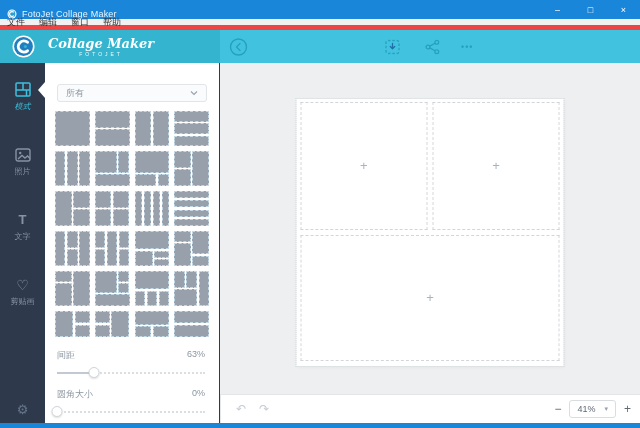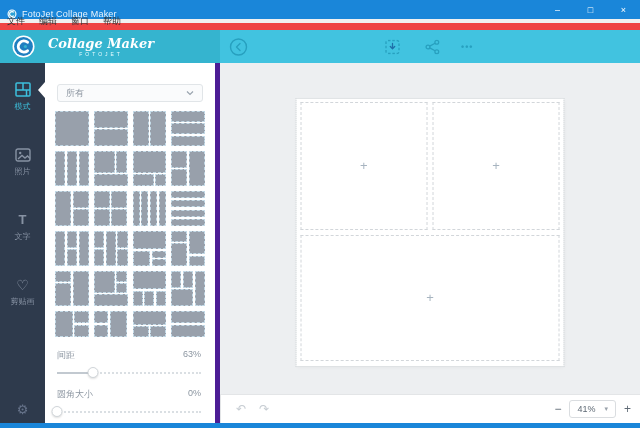--- a/index.html
+++ b/index.html
@@ -7,21 +7,21 @@
   body{font-family:"Liberation Sans",sans-serif;-webkit-font-smoothing:antialiased;}
   .app{width:640px;height:428px;position:relative;display:flex;flex-direction:column;}
 
   
   .titlebar{height:19px;background:#1a86d9;display:flex;align-items:flex-end;flex:none;}
   .t-icon{width:10px;height:10px;margin:0 5px 0 7px;flex:none;}
   .t-title{font-size:9px;color:#eaf4fd;flex:1;letter-spacing:.2px;}
   .win-btn{width:33px;height:19px;display:flex;align-items:center;justify-content:center;font-size:9px;color:#fff;cursor:default;}
 
   
-  .menubar{height:11px;background:#f1f1f1;border-bottom:7px solid #ef4444;display:flex;align-items:center;flex:none;}
+  .menubar{height:11px;background:#f1f1f1;border-bottom:5px solid #ef4444;display:flex;align-items:center;flex:none;}
   .menu-item{font-size:9px;line-height:11px;color:#333;padding:0 7px;}
 
   
   .header{height:33px;display:flex;flex:none;}
   .logo-area{width:220px;flex:none;background:#35b4cf;display:flex;align-items:center;padding-left:12px;}
   .logo-text{margin-left:13px;color:#fff;}
   .logo-script{font-family:"DejaVu Serif",serif;font-style:italic;font-weight:bold;font-size:13px;line-height:14px;white-space:nowrap;}
   .logo-sub{font-size:5px;letter-spacing:3px;text-align:center;color:#e8fbff;margin-top:0;}
   .header-right{flex:1;background:#41c3e0;position:relative;display:flex;align-items:center;}
   .h-ic{color:#27a0bf;position:absolute;top:50%;transform:translateY(-50%);display:flex;align-items:center;justify-content:center;}
@@ -32,28 +32,28 @@
 
   
   .main{height:360px;display:flex;flex:none;}
 
   
   .sidebar{width:45px;flex:none;background:#2e3a4c;position:relative;display:flex;flex-direction:column;align-items:center;padding-top:18px;}
   .side-item{width:100%;position:relative;display:flex;flex-direction:column;align-items:center;margin-bottom:34px;color:#8792a3;cursor:default;}
   .side-item .ico{height:17px;display:flex;align-items:center;justify-content:center;}
   .side-label{font-size:8px;margin-top:3px;color:#8792a3;white-space:nowrap;}
   .side-item.active{color:#3dc0dd;}
-  .side-item.active .side-label{color:#3dc0dd;}
+  .side-item.active .side-label{color:#3dc0dd;font-style:italic;}
   .t-glyph{font-size:13px;font-weight:bold;line-height:13px;}
   .heart-glyph{font-size:14px;line-height:14px;}
   .notch{position:absolute;right:0;top:1px;width:0;height:0;border-top:8px solid transparent;border-bottom:8px solid transparent;border-right:7px solid #fff;}
   .side-gear{position:absolute;bottom:6px;left:0;right:0;text-align:center;color:#66738a;font-size:13px;}
 
   
-  .panel{width:175px;flex:none;background:#fff;border-right:5px solid #4c1d95;padding:21px 10px 0 6px;}
+  .panel{width:175px;flex:none;background:#fff;border-right:1px solid #4c1d95;padding:21px 10px 0 6px;}
   .filter{height:18px;margin:0 2px 9px 6px;background:#fafbfc;border:1px solid #e1e5e8;border-radius:3px;display:flex;align-items:center;padding:0 8px;font-size:9px;color:#8d96a1;}
   .filter .fgrow{flex:1;}
   .chev{width:8px;height:8px;display:block;}
   .tgrid{display:grid;grid-template-columns:repeat(4,1fr);gap:5px;margin-left:4px;}
   .thumb{position:relative;height:35px;background:#fff;}
   .thumb.short{height:26px;}
   .thumb .cell{position:absolute;background:#98a0ab;border:1px dashed #c3d9e6;}
   .sliders{margin:12px 4px 0 6px;}
   .slider-head{display:flex;justify-content:space-between;font-size:9px;color:#8b95a0;margin-top:9px;}
   .slider{position:relative;height:12px;margin-top:5px;}

